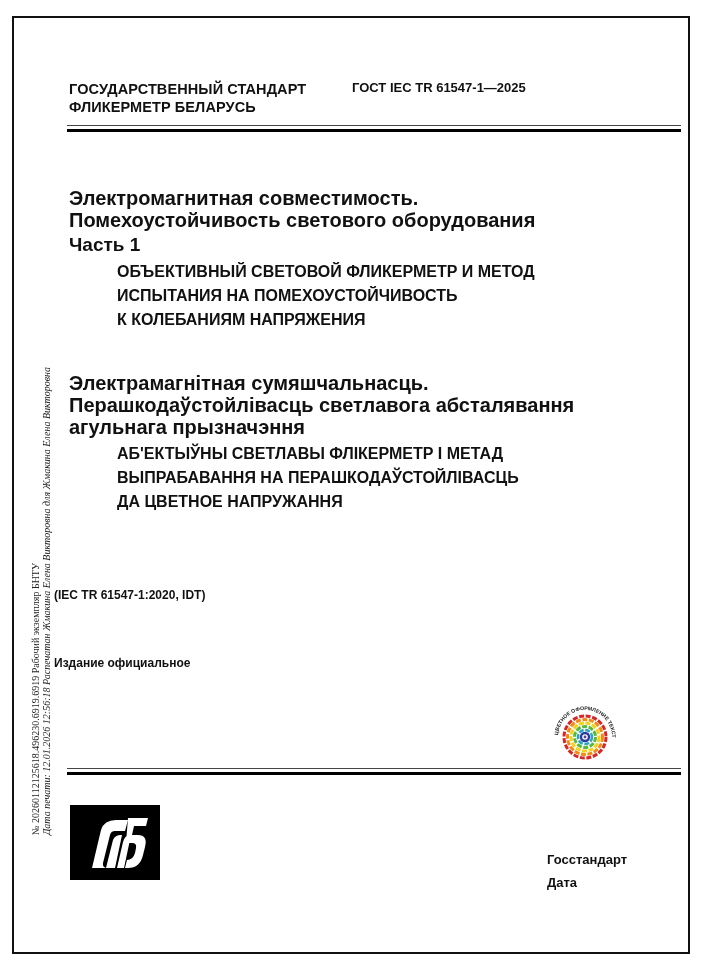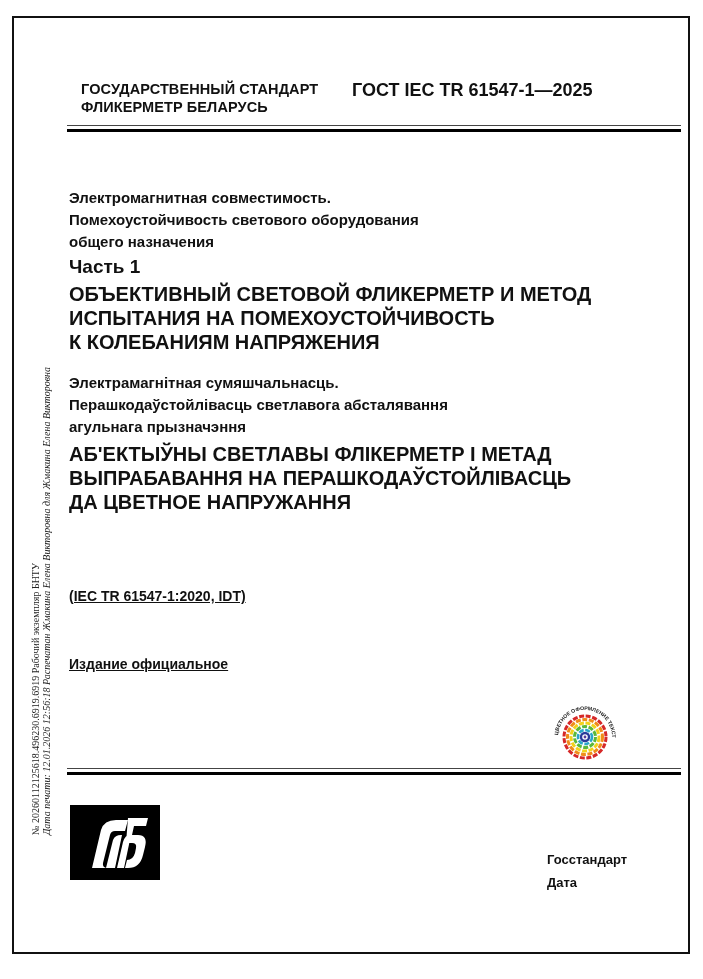--- a/index.html
+++ b/index.html
@@ -1,31 +1,31 @@
 <!DOCTYPE html>
 <html><head>
 <meta charset="utf-8">
 <style>
   html, body { margin:0; padding:0; background:#ffffff; }
   body { width:703px; height:979px; position:relative; overflow:hidden;
          font-family:"Liberation Sans", sans-serif; color:#111; }
   .page-border { position:absolute; left:12px; top:16px; width:678px; height:938px;
                  border:2px solid #111; box-sizing:border-box; }
-  .hdr-left { position:absolute; left:81px; top:80px; font-weight:bold; font-size:14.5px;
+  .hdr-left { position:absolute; left:69px; top:80px; font-weight:bold; font-size:14.5px;
               line-height:18px; letter-spacing:0.1px; }
   .hdr-left div { white-space:nowrap; }
-  .hdr-right { position:absolute; left:352px; top:80px; font-weight:bold; font-size:18px;
+  .hdr-right { position:absolute; left:352px; top:80px; font-weight:bold; font-size:13px;
                white-space:nowrap; }
   .rule-thin { position:absolute; left:67px; width:614px; height:1px; background:#444; }
   .rule-thick { position:absolute; left:67px; width:614px; height:3px; background:#000; }
   .block { position:absolute; left:69px; font-weight:bold; }
-  .sub { font-size:15px; line-height:22px; white-space:nowrap; }
+  .sub { font-size:20px; line-height:22px; white-space:nowrap; }
   .part { font-size:19px; line-height:22px; margin-top:3px; white-space:nowrap; }
-  .big { font-size:20px; line-height:24px; margin-top:4px; white-space:nowrap; }
-  .small-bold { position:absolute; left:69px; font-weight:bold; font-size:14px; white-space:nowrap;text-decoration:underline; }
+  .big { font-size:16px; line-height:24px; margin-top:4px; white-space:nowrap;margin-left:48px; }
+  .small-bold { position:absolute; left:54px; font-weight:bold; font-size:12px; white-space:nowrap; }
   .side-text { position:absolute; left:30px; top:835px; transform-origin:0 0; transform:rotate(-90deg);
                font-family:"Liberation Serif", serif; font-size:10px; line-height:11px; color:#222;
                white-space:nowrap; }
   .badge { position:absolute; left:548px; top:697px; width:74px; height:66px; }
   .logo { position:absolute; left:70px; top:805px; width:90px; height:75px; background:#000; }
   .pub { position:absolute; left:547px; font-weight:bold; font-size:13px; white-space:nowrap; }
 </style>
 </head>
 <body>
 
@@ -36,21 +36,20 @@
   <div>ФЛИКЕРМЕТР БЕЛАРУСЬ</div>
 </div>
 <div class="hdr-right">ГОСТ IEC TR 61547-1—2025</div>
 
 <div class="rule-thin" style="top:125px"></div>
 <div class="rule-thick" style="top:129px"></div>
 
 <div class="block" style="top:187px">
   <div class="sub">Электромагнитная совместимость.</div>
   <div class="sub">Помехоустойчивость светового оборудования</div>
-  <div class="sub">общего назначения</div>
   <div class="part">Часть 1</div>
   <div class="big">ОБЪЕКТИВНЫЙ СВЕТОВОЙ ФЛИКЕРМЕТР И МЕТОД</div>
   <div class="big" style="margin-top:0">ИСПЫТАНИЯ НА ПОМЕХОУСТОЙЧИВОСТЬ</div>
   <div class="big" style="margin-top:0">К КОЛЕБАНИЯМ НАПРЯЖЕНИЯ</div>
 </div>
 
 <div class="block" style="top:372px">
   <div class="sub">Электрамагнітная сумяшчальнасць.</div>
   <div class="sub">Перашкодаўстойлівасць светлавога абсталявання</div>
   <div class="sub">агульнага прызначэння</div>

